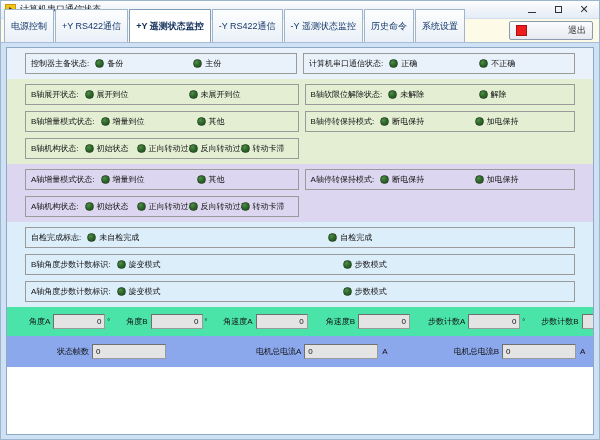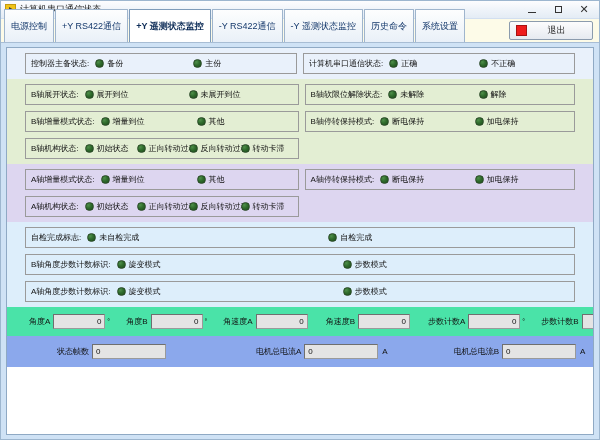--- a/index.html
+++ b/index.html
@@ -98,21 +98,21 @@
     display: flex; align-items: center;
     padding: 0 6px;
     font-size: 9px; color: #1b1b1b;
   }
   .exit-sq {
     width: 11px; height: 11px;
     background: #ee1c1c;
     border: 1px solid #a81111;
     flex: 0 0 auto;
   }
-  .exit-label { flex: 1 1 auto; text-align: center; }
+  .exit-label { flex: 1 1 auto; text-align: right; }
 
   
   .body-area {
     flex: 1 1 auto;
     background: #cfe2f5;
     padding: 4px 5px 4px 5px;
     display: flex;
   }
   .panel {
     flex: 1 1 auto;

